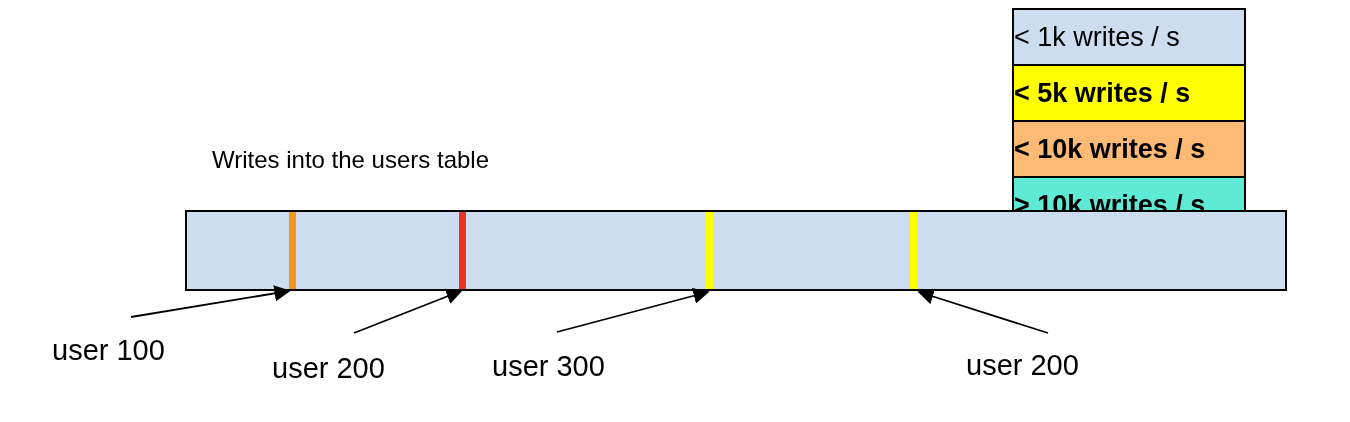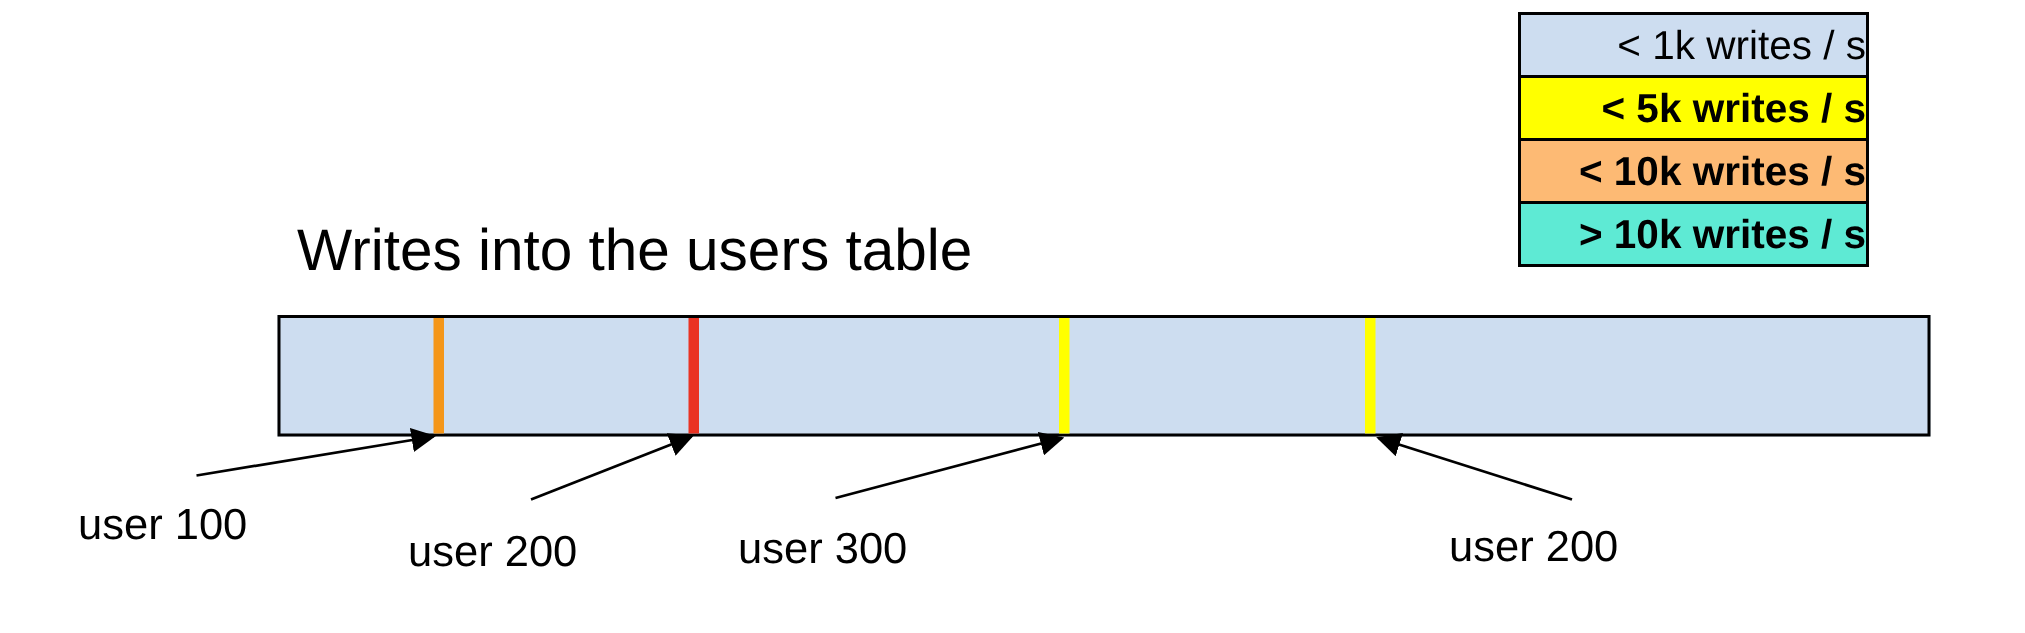--- a/index.html
+++ b/index.html
@@ -9,39 +9,39 @@
   .canvas {
     position: relative;
     width: 1350px;
     height: 422px;
     background: #ffffff;
     overflow: hidden;
   }
 
   .title {
     position: absolute;
-    left: 198px;
+    left: 212px;
     top: 146px;
-    font-size: 39px;
+    font-size: 24px;
     white-space: nowrap;
   }
 
   
   .legend {
     position: absolute;
     left: 1012px;
     top: 8px;
     width: 234px;
   }
   .legend-row {
-    height: 44px;
+    height: 58px;
     border: 2px solid #000000;
     display: flex;
     align-items: center;
-    justify-content: flex-end;
+    justify-content: flex-start;
     font-size: 27px;
     white-space: nowrap;
   }
   .legend-row + .legend-row { margin-top: -2px; font-weight: bold; }
 
   
   .bar {
     position: absolute;
     left: 185px;
     top: 210px;

